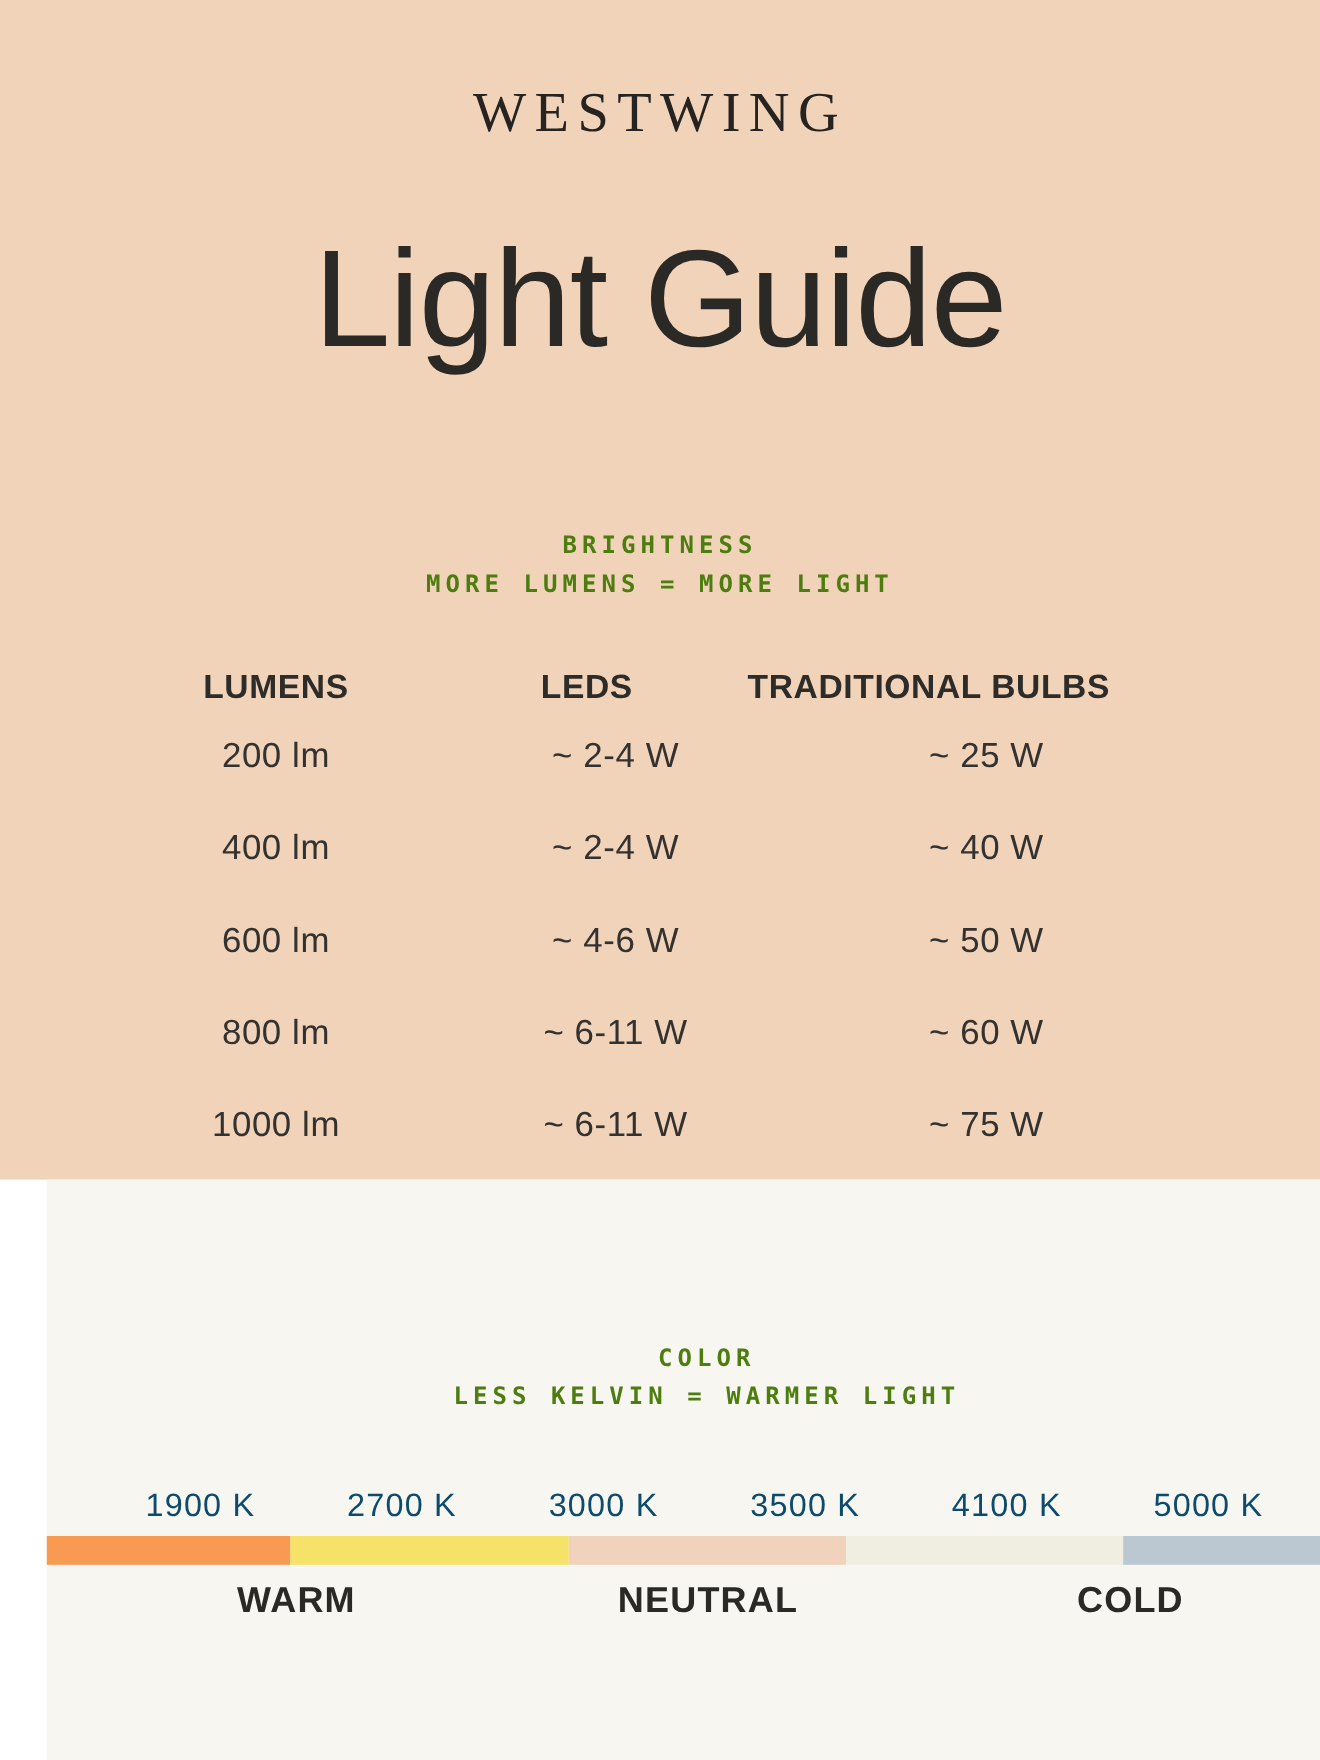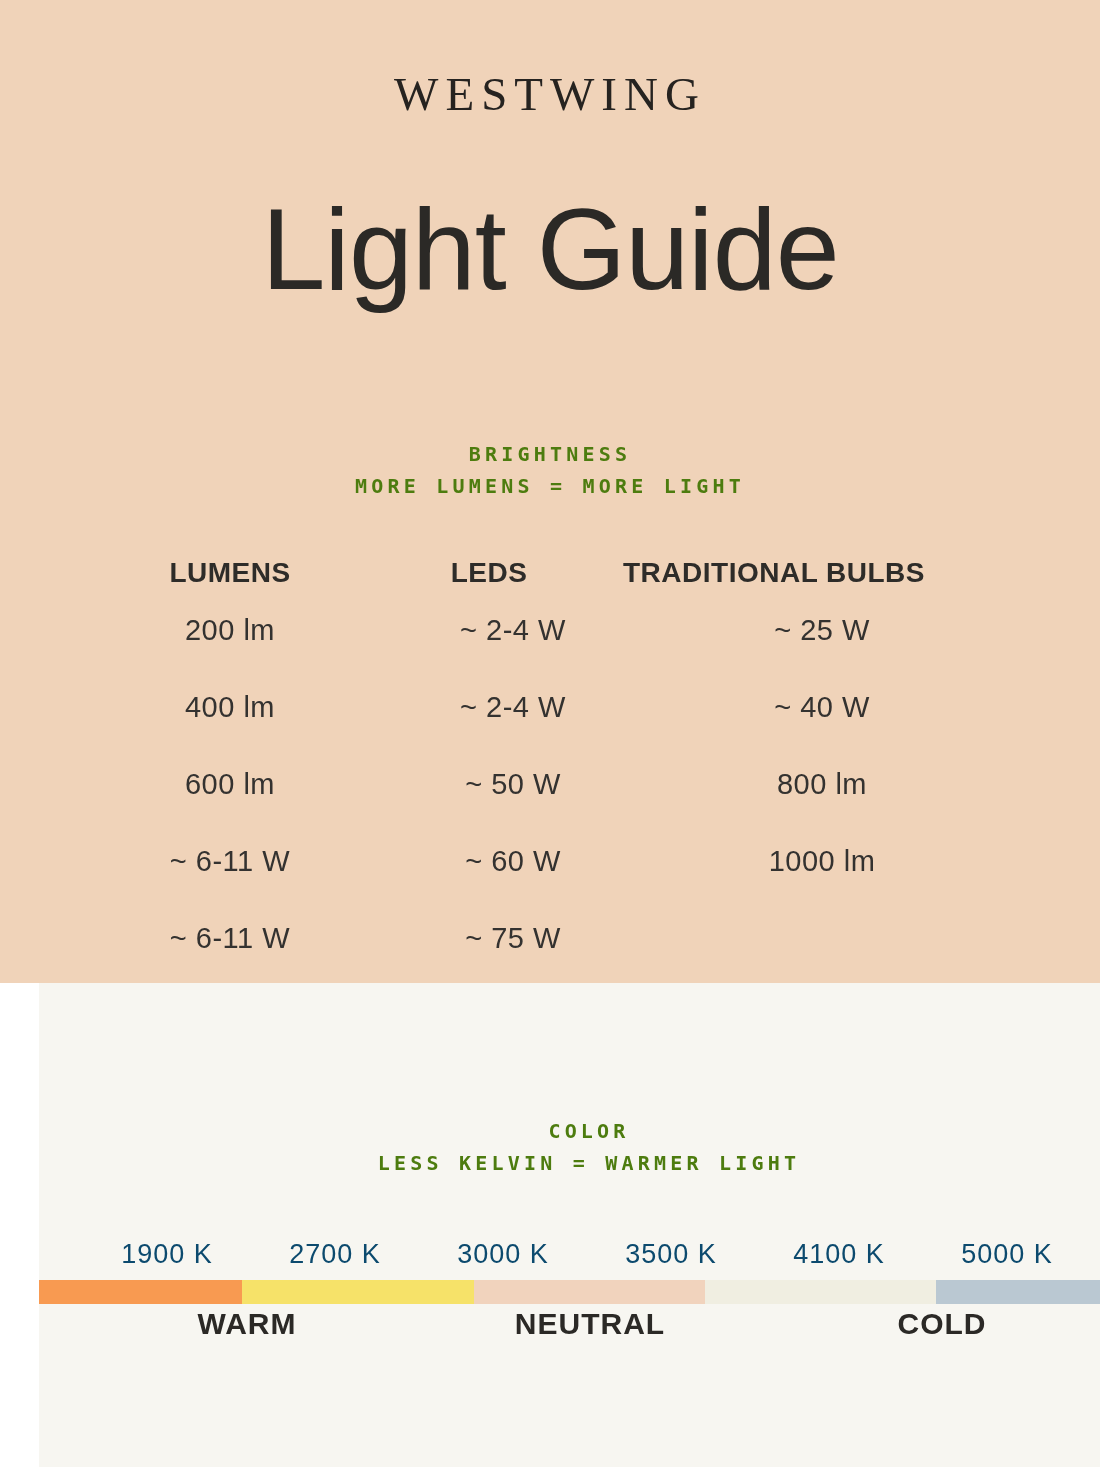--- a/index.html
+++ b/index.html
@@ -54,21 +54,21 @@
 
   .scale-bar {
     position:absolute; left:0; top:297px; width:1100px; height:24px;
     display:flex;
   }
   .scale-bar .seg { height:24px; }
   .seg-0 { width:203px; } .seg-1 { width:232px; } .seg-2 { width:231px; }
   .seg-3 { width:231px; } .seg-4 { width:203px; }
 
   .zone-label {
-    position:absolute; top:324px; width:200px; height:34px;
+    position:absolute; top:334px; width:200px; height:34px;
     font-size:30px; font-weight:700; letter-spacing:1px;
     line-height:34px; text-align:center; color:#2b2926;
   }
   .zone-warm { left:108px; } .zone-neutral { left:451px; } .zone-cold { left:803px; }
 </style>
 </head>
 <body>
 
 <div class="page">
 
@@ -92,20 +92,21 @@
     <div class="table-rows">
       <div>200 lm</div>
       <div>~ 2-4 W</div>
       <div>~ 25 W</div>
 
       <div>400 lm</div>
       <div>~ 2-4 W</div>
       <div>~ 40 W</div>
 
       <div>600 lm</div>
+      <div>~ 4-6 W</div>
       <div>~ 50 W</div>
 
       <div>800 lm</div>
       <div>~ 6-11 W</div>
       <div>~ 60 W</div>
 
       <div>1000 lm</div>
       <div>~ 6-11 W</div>
       <div>~ 75 W</div>
     </div>

